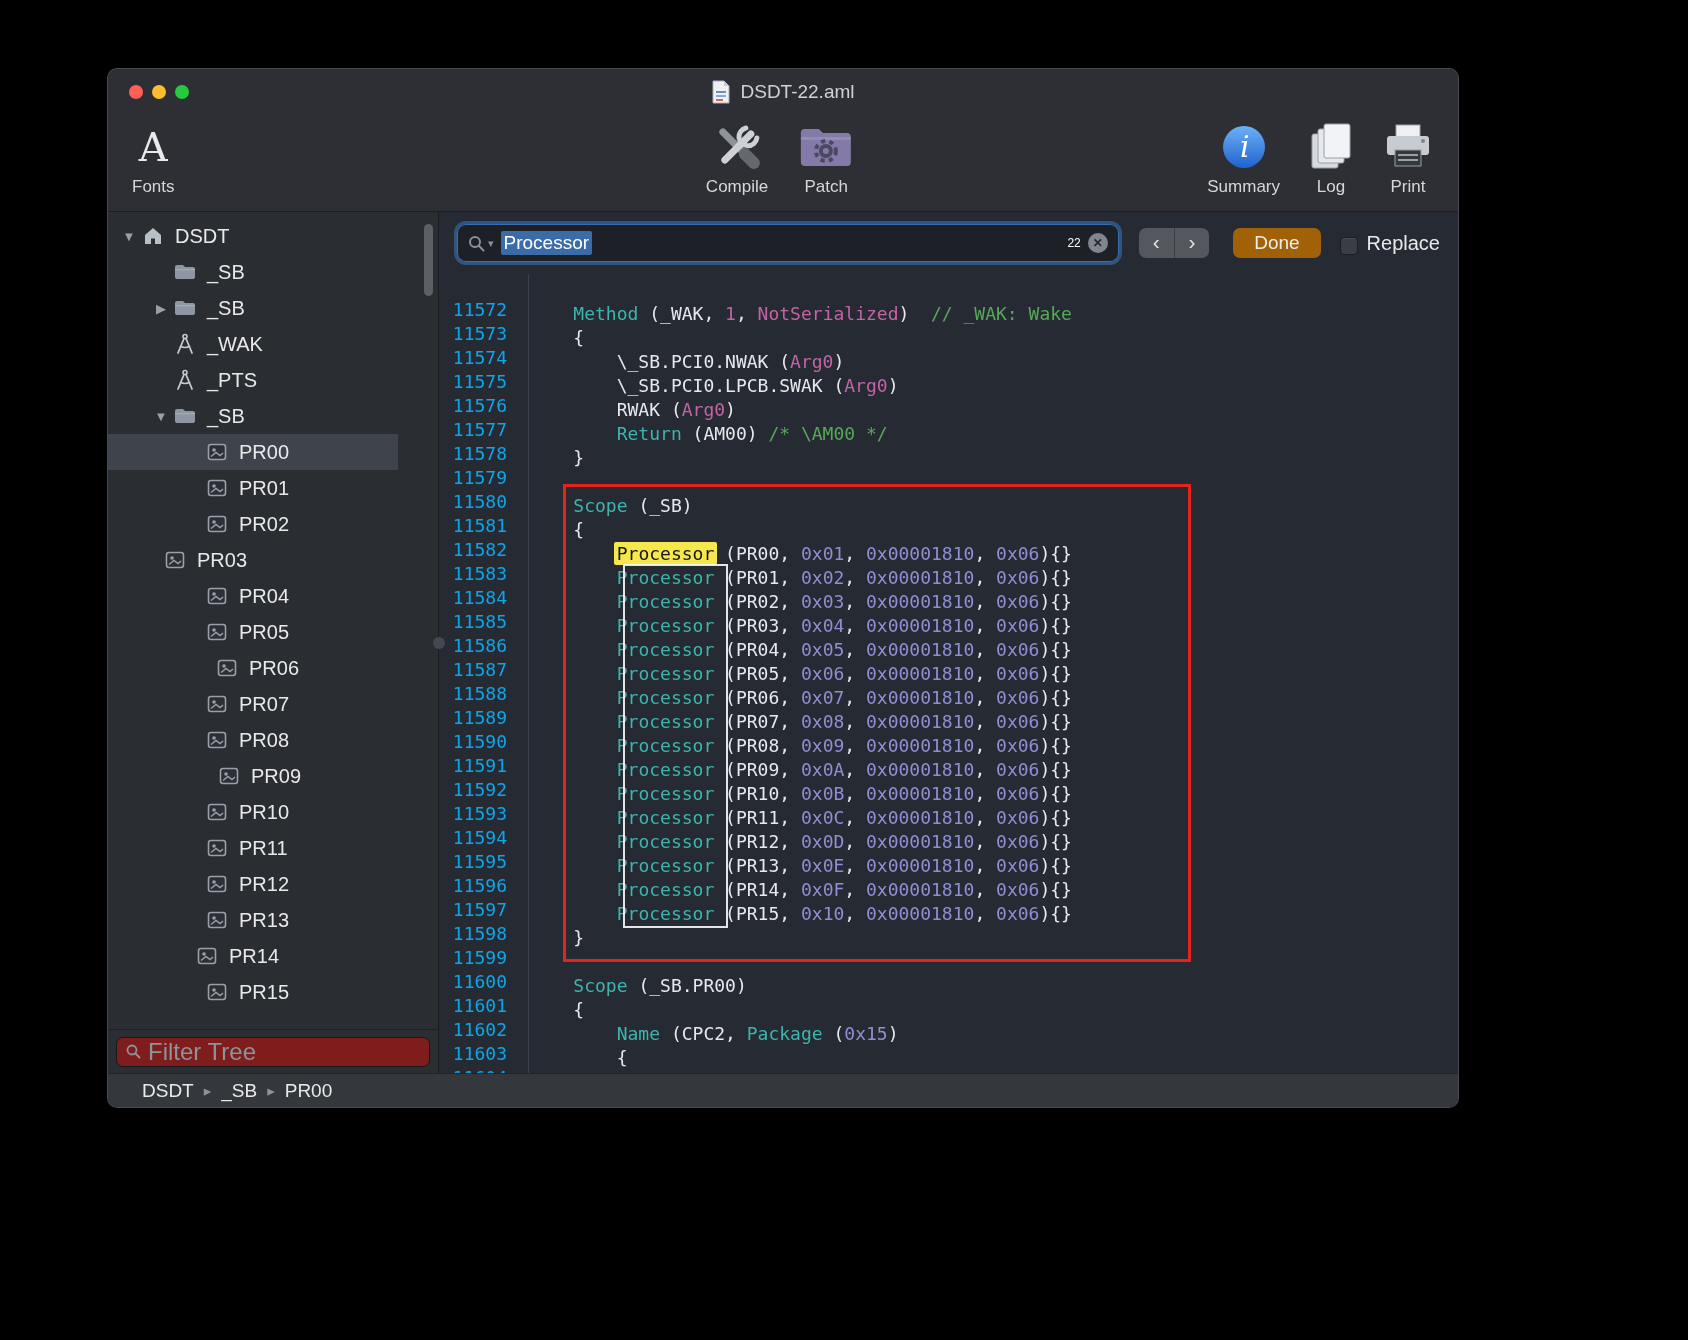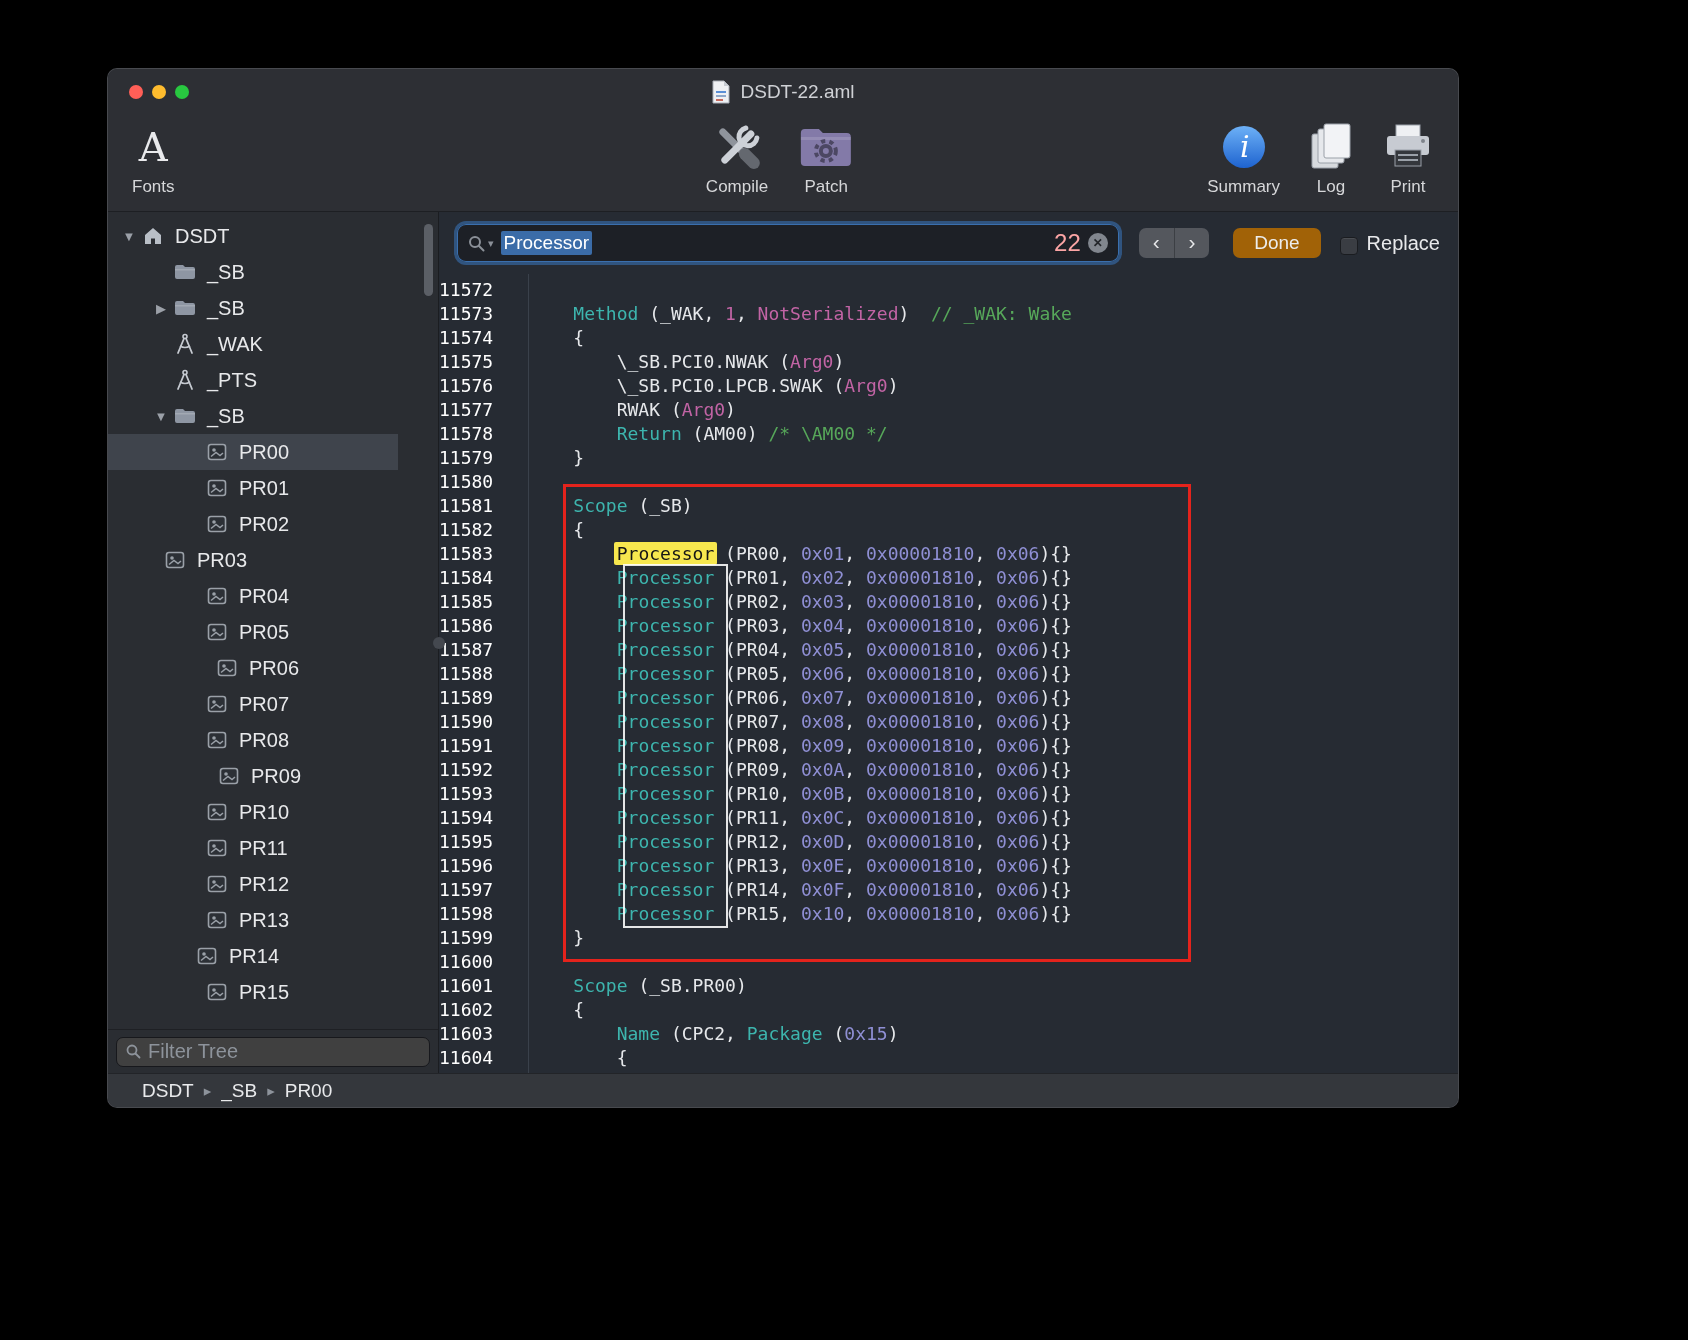--- a/index.html
+++ b/index.html
@@ -35,46 +35,46 @@
   .tree { flex:1; padding-top:6px; overflow:hidden; }
   .trow { height:36px; display:flex; align-items:center; color:#e8e9eb; font-size:20px; white-space:nowrap; }
   .trow.sel { background:linear-gradient(#3f444c,#3f444c) left/calc(100% - 40px) 100% no-repeat; }
   .disc { width:22px; flex:0 0 22px; text-align:center; color:#9ba0a8; font-size:13px; }
   .ticon2 { width:26px; flex:0 0 26px; display:flex; justify-content:center; align-items:center; }
   .tlabel { margin-left:9px; }
   .scroll-thumb { position:absolute; right:5px; top:12px; width:9px; height:72px; border-radius:5px; background:#5b5f66; }
   .split-dot { position:absolute; left:325px; top:calc(50% - 6px); width:12px; height:12px; border-radius:50%; background:#44484f; z-index:5; }
 
   .filterbox { height:44px; flex:0 0 44px; border-top:1px solid #1e2024; display:flex; align-items:center; padding:0 8px; }
-  .filterfield { flex:1; height:30px; background:#404040; border:1px solid #17181c; border-radius:7px; display:flex; align-items:center; gap:7px; padding:0 9px; color:#8d939b; font-size:20px; }
+  .filterfield { flex:1; height:30px; background:#7f1d1d; border:1px solid #17181c; border-radius:7px; display:flex; align-items:center; gap:7px; padding:0 9px; color:#8d939b; font-size:24px; }
 
   
   .editor { flex:1; min-width:0; background:#262b33; display:flex; flex-direction:column; position:relative; }
 
   .findbar { height:62px; flex:0 0 62px; display:flex; align-items:center; padding:0 18px; }
   .searchfield { width:694px; height:38px; background:#1d2026; border-radius:9px;
     box-shadow:0 0 0 1px #3a6fae inset, 0 0 0 3px rgba(56,118,190,.55);
     display:flex; align-items:center; gap:7px; padding:0 11px; }
   .sf-chev { color:#8b9098; font-size:11px; margin-left:-4px; }
   .sf-text { color:#fff; font-size:19px; background:#3b6ca8; padding:1px 3px; border-radius:2px; }
-  .sf-count { margin-left:auto; color:#fca5a5; font-size:24px; }
+  .sf-count { margin-left:auto; color:#ffffff; font-size:12px; }
   .sf-clear { width:20px; height:20px; flex:0 0 20px; border-radius:50%; background:#81868e; color:#23262b;
     display:flex; align-items:center; justify-content:center; font-size:12px; font-weight:bold; }
   .navseg { display:flex; border-radius:7px; overflow:hidden; margin-left:20px; }
   .navbtn { width:37px; height:30px; background:#54575d; color:#e8e9eb; display:flex; align-items:center; justify-content:center; font-size:21px; padding-bottom:3px; }
   .navbtn + .navbtn { border-left:1px solid #3c3f44; }
   .donebtn { height:30px; margin-left:24px; padding:0 21px; background:#a16207; border-radius:7px; color:#eceded; font-size:19px; display:flex; align-items:center; }
   .replace { display:flex; align-items:flex-end; gap:9px; margin-left:19px; color:#e8e9eb; font-size:20px; }
   .checkbox { width:18px; height:18px; border-radius:4px; background:#3a3d43; border:1px solid #1a1c20; box-shadow:inset 0 1px 0 rgba(255,255,255,.09); }
 
   .codearea { flex:1; position:relative; overflow:hidden; padding-top:4px;
     font-family:"DejaVu Sans Mono","Liberation Mono",monospace; font-size:18px; line-height:24px; }
   .gutter-divider { position:absolute; left:89px; top:0; bottom:0; width:1px; background:#3a414b; }
   .line { display:flex; height:24px; white-space:pre; }
-  .ln { width:79px; flex:0 0 79px; padding-right:11px; color:#ffffff; }
+  .ln { width:79px; flex:0 0 79px; text-align:right; padding-right:11px; color:#0ea5e9;margin-top:20px; }
   .code { padding-left:12px; color:#e6e8eb; }
   .tok-w { color:#e6e8eb; }
   .tok-k { color:#3db5ae; }
   .tok-p { color:#c264a5; }
   .tok-n { color:#8f8fd4; }
   .tok-c { color:#57a85a; }
   .tok-fb { color:#3db5ae; }
   .tok-hl { background:#f7e74e; color:#151515; padding:1px 3px; margin:0 -3px; border-radius:2px; }
 
   .red-rect { position:absolute; left:124px; top:210px; width:628px; height:478px; border:3px solid #e4231c; z-index:4; pointer-events:none; }

